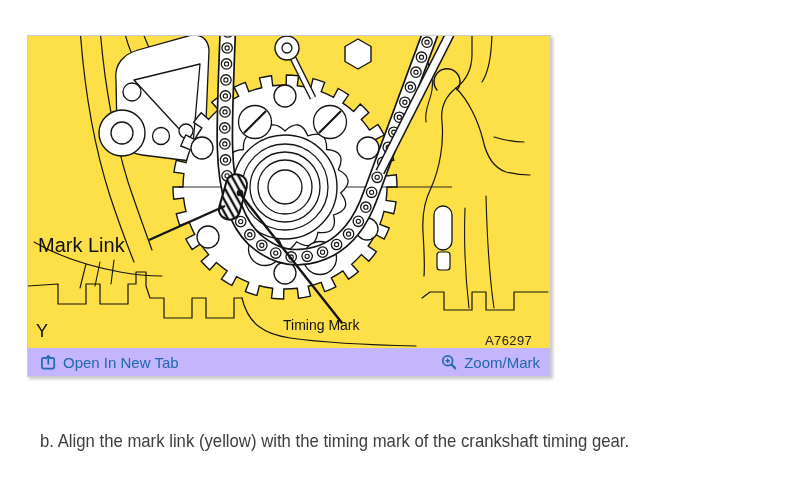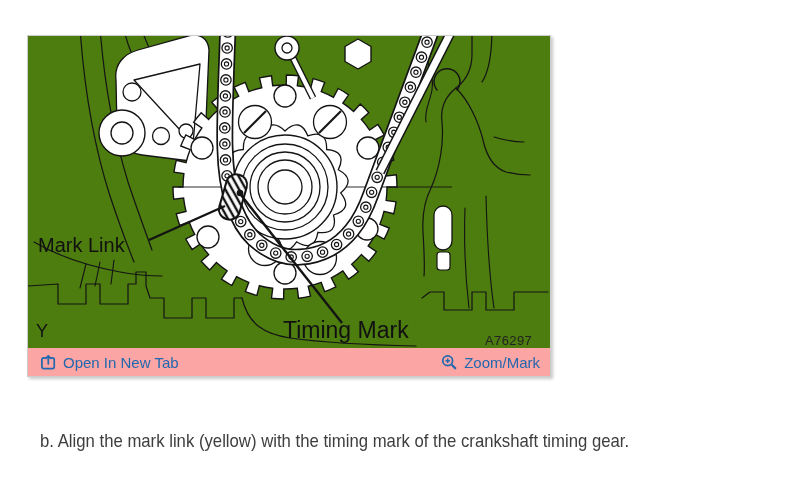--- a/index.html
+++ b/index.html
@@ -1,30 +1,30 @@
 <!DOCTYPE html>
 <html><head>
 <meta charset="utf-8">
 <style>
   html,body{margin:0;padding:0;background:#ffffff;}
   body{width:808px;height:477px;position:relative;overflow:hidden;
        font-family:"Liberation Sans",sans-serif;}
 
   .figure-panel{position:absolute;left:27px;top:35px;width:522px;background:#fff;
        border:1px solid #cccccc;box-shadow:2px 2px 3px rgba(0,0,0,.22);}
-  .diagram{position:relative;width:522px;height:312px;background:#4d7c0f;overflow:hidden;text-decoration:underline;}
+  .diagram{position:relative;width:522px;height:312px;background:#fde047;overflow:hidden;text-decoration:underline;}
   .diagram svg{position:absolute;left:0;top:0;}
 
   .dlabel{position:absolute;color:#111;white-space:nowrap;}
   .lbl-mark{left:10px;top:198px;font-size:20px;}
-  .lbl-timing{left:255px;top:281px;font-size:23px;}
+  .lbl-timing{left:255px;top:281px;font-size:14px;}
   .lbl-y{left:8px;top:285px;font-size:18px;}
   .lbl-code{left:457px;top:297px;font-size:13px;letter-spacing:.4px;color:#222;}
 
-  .toolbar{height:28px;background:#fca5a5;display:flex;align-items:center;
+  .toolbar{height:28px;background:#c4b5fd;display:flex;align-items:center;
        justify-content:space-between;padding:0 10px 0 12px;}
   .tlink{display:flex;align-items:center;gap:6px;color:#2168ae;font-size:15px;
        cursor:pointer;text-decoration:none;}
   .tlink svg{display:block;}
 
   .caption{position:absolute;left:40px;top:430px;font-size:19px;color:#3e3e3e;
        transform:scaleX(.88);transform-origin:0 0;white-space:nowrap;}
 </style>
 </head>
 <body>

